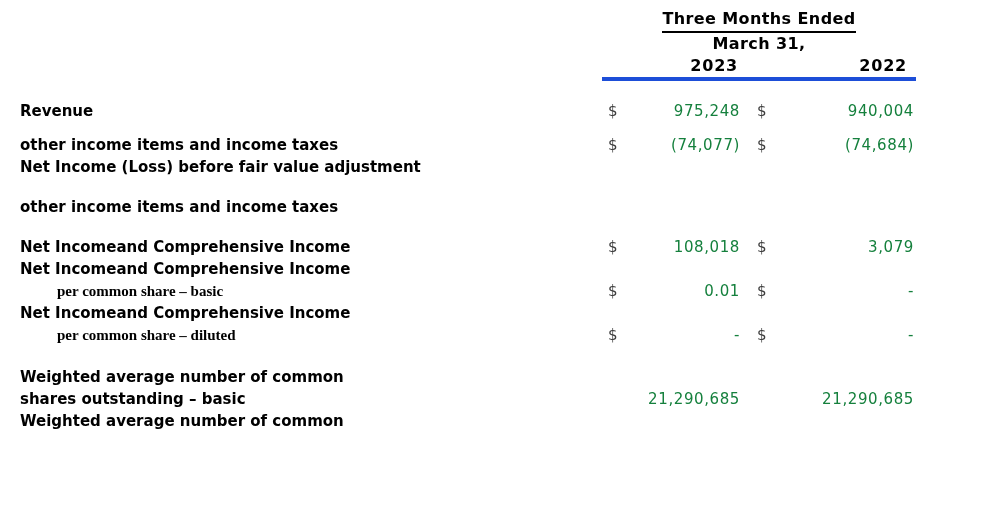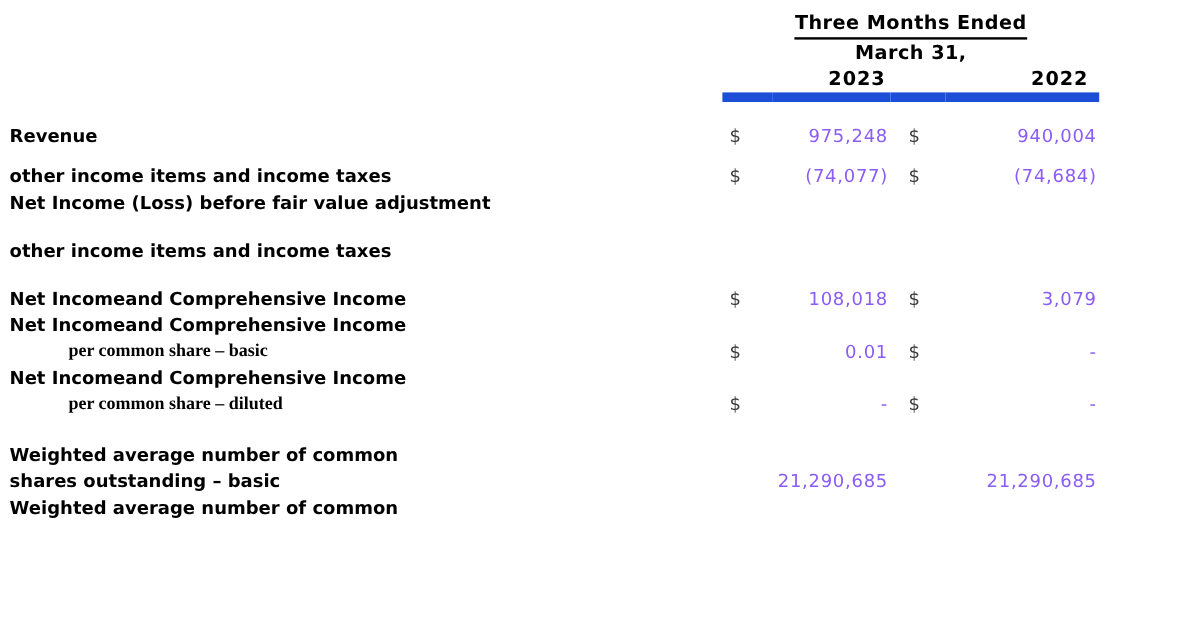--- a/index.html
+++ b/index.html
@@ -37,46 +37,46 @@
     font-weight:bold;
     font-size:16px;
     letter-spacing:0.4px;
   }
   .title-underline {
     display:inline-block;
     border-bottom:2px solid #000;
     padding-bottom:1px;
   }
   tr.years td.year {
-    border-bottom:8px solid #1d4ed8;
+    border-bottom:4px solid #1d4ed8;
     text-align:right;
     font-weight:bold;
     font-size:16px;
     letter-spacing:0.8px;
   }
   tr.years td.y1 { padding-right:4px; }
   tr.years td.y2 { padding-right:9px; }
   tr.years td.lblcell { border-bottom:none; }
 
   
   td.lbl {
     font-weight:bold;
     color:#000;
-    padding-left:8px;
+    padding-left:20px;
   }
   td.lbl.indent { padding-left:57px;font-family:Liberation Serif, serif; }
   td.d {
     color:#3d3d3d;
     text-align:left;
     padding-left:6px;
     letter-spacing:0.3px;
   }
   td.d.d2 { padding-left:15px; }
   td.v {
-    color:#8b5cf6;
+    color:#15803d;
     text-align:right;
     padding-right:2px;
     letter-spacing:0.6px;
   }
 
   
   tr.sp td { line-height:0; font-size:0; }
   tr.sp12 td { height:12px; }
   tr.sp18 td { height:18px; }
   tr.sp20 td { height:20px; }

